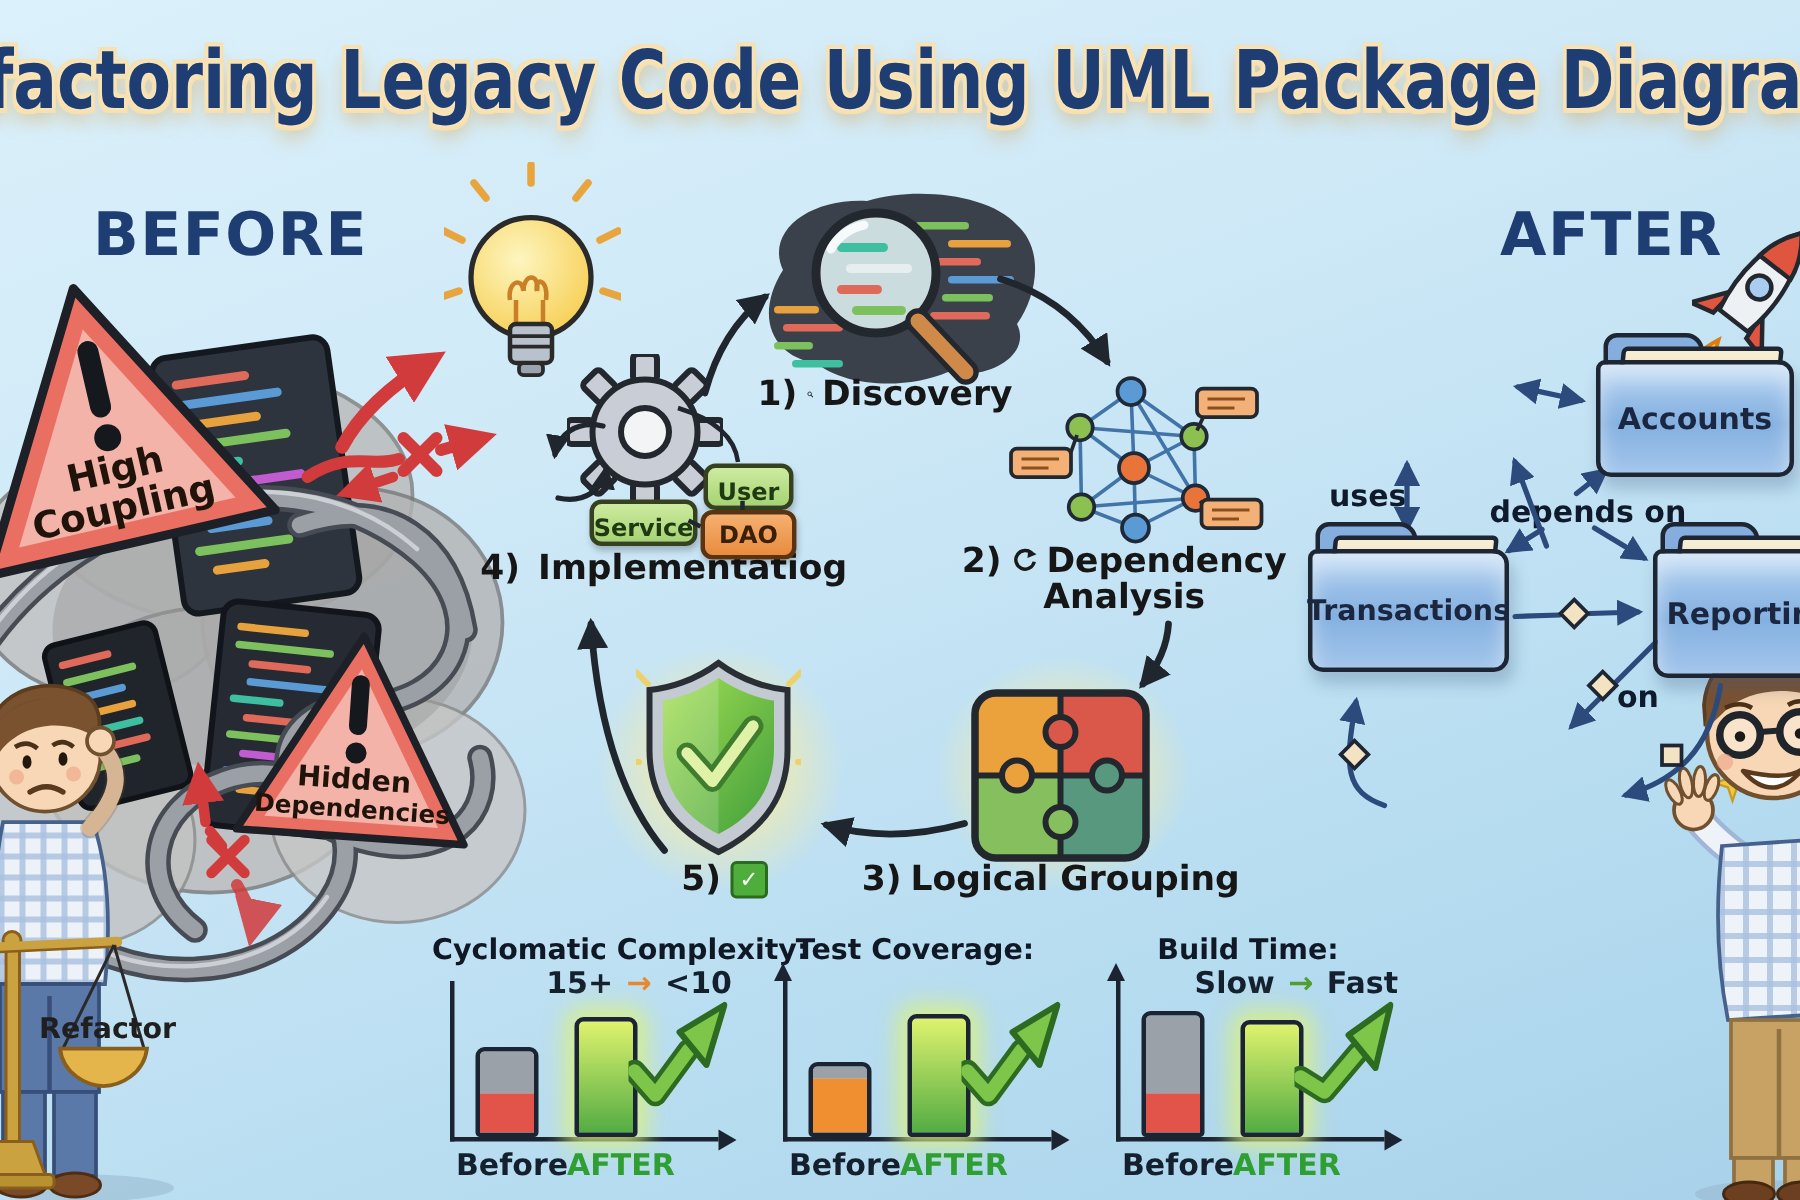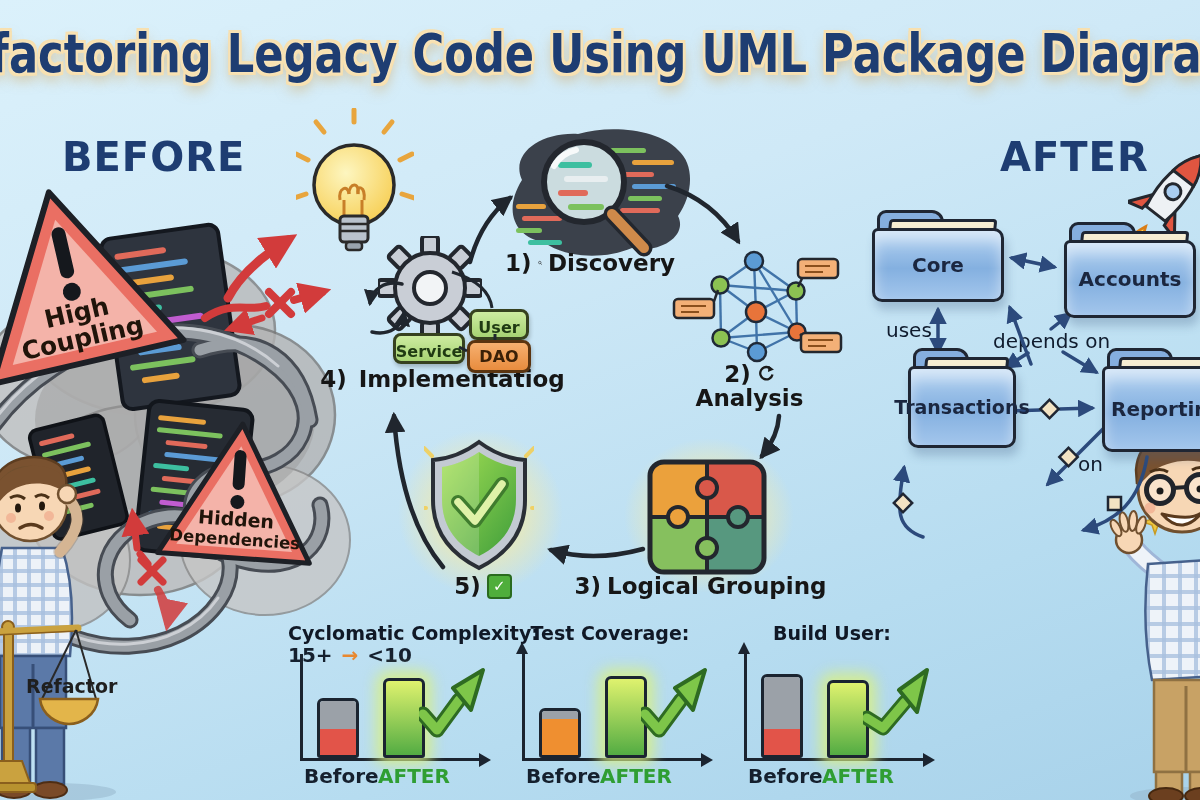--- a/index.html
+++ b/index.html
@@ -38,26 +38,26 @@
   .folder{position:absolute;}
   .folder .tab{position:absolute;top:-18px;left:5px;width:46%;height:26px;background:#85aede;
     border:3px solid #1f2633;border-radius:9px 12px 0 0;z-index:1;}
   .folder .paper{position:absolute;top:-9px;left:16px;right:8px;height:20px;background:#f6edd2;
     border:3px solid #1f2633;border-radius:4px;transform:skewX(-6deg);z-index:2;}
   .folder .body{position:absolute;inset:0;z-index:3;display:flex;align-items:center;justify-content:center;
     background:linear-gradient(180deg,#b3d2f1 0%,#84b0e0 55%,#a3c6ec 100%);
     border:3px solid #1f2633;border-radius:6px 10px 10px 10px;
     box-shadow:inset 0 10px 14px rgba(255,255,255,.5),3px 8px 10px rgba(60,90,130,.28);}
   .folder .body span{font-weight:bold;color:#1b2740;}
-  .rel-label{position:absolute;font-size:20px;font-weight:normal;color:#0f1b2d;white-space:nowrap;text-align:right;}
+  .rel-label{position:absolute;font-size:20px;font-weight:bold;color:#0f1b2d;white-space:nowrap;text-align:right;}
 
   
   .metric{position:absolute;top:622px;width:200px;height:172px;}
   .m-title{position:absolute;top:0;left:0;right:0;text-align:center;font-size:19px;font-weight:bold;color:#101826;white-space:nowrap;}
-  .m-change{position:absolute;top:21px;left:0;right:0;text-align:left;font-size:20px;font-weight:bold;color:#15202e;}
+  .m-change{position:absolute;top:21px;left:0;right:0;text-align:right;font-size:20px;font-weight:bold;color:#15202e;}
   .m-change .change-arrow{padding:0 2px;}
   .m-plot{position:absolute;left:12px;top:32px;width:176px;height:104px;
     border-left:3.5px solid #1b2430;border-bottom:3.5px solid #1b2430;}
   .m-plot::after{content:'';position:absolute;right:-12px;bottom:-9px;
     border-left:12px solid #1b2430;border-top:7px solid transparent;border-bottom:7px solid transparent;}
   .y-arr::before{content:'';position:absolute;left:-9px;top:-12px;
     border-bottom:12px solid #1b2430;border-left:6.5px solid transparent;border-right:6.5px solid transparent;}
   .bar{position:absolute;bottom:0;width:42px;border:3px solid #1b2430;border-radius:6px 6px 3px 3px;
     overflow:hidden;display:flex;flex-direction:column;box-sizing:border-box;}
   .bar-before{left:14px;}
@@ -408,20 +408,21 @@
     <span>Discovery</span>
   </div>
 
   <div class="step-label two-line" style="left:652px;top:362px;width:195px">
     <span class="row">
       <span>2)</span>
       <svg width="18" height="18" viewBox="0 0 18 18">
         <path d="M14,4 A6.2,6.2 0 1 0 15.5,9.5" fill="none" stroke="#1a1a1a" stroke-width="2.3"></path>
         <polygon points="11.5,1 17,4.5 11,7" fill="#1a1a1a"></polygon>
       </svg>
+      <span>Dependency</span>
     </span>
     <span class="row">
         <span>Analysis</span>
       </span>
   </div>
 
   <div class="step-label" style="left:593px;top:573px;width:215px">
     <span>3)</span>
     <span>Logical Grouping</span>
   </div>
@@ -453,35 +454,28 @@
   <div class="code-box green-box" style="left:393px;top:333px;width:66px;height:25px;font-size:16px">
       <span>Service</span>
     </div>
   <div class="code-box green-box" style="left:469px;top:309px;width:54px;height:25px;font-size:16px">
       <span>User</span>
     </div>
   <div class="code-box orange-box" style="left:467px;top:340px;width:58px;height:27px;font-size:16px">
       <span>DAO</span>
     </div>
 
-  <div class="folder" style="left:872px;top:228px;width:132px;height:74px">
-    <div class="tab"></div>
-      <div class="paper"></div>
-    <div class="body">
-        <span style="font-size:20px">Core</span>
-      </div>
-  </div>
   <div class="folder" style="left:1064px;top:240px;width:132px;height:78px">
     <div class="tab"></div>
       <div class="paper"></div>
     <div class="body">
         <span style="font-size:20px">Accounts</span>
       </div>
   </div>
-  <div class="folder" style="left:908px;top:366px;width:108px;height:82px">
+  <div class="folder" style="left:872px;top:366px;width:134px;height:82px">
     <div class="tab"></div>
       <div class="paper"></div>
     <div class="body">
         <span style="font-size:19px">Transactions</span>
       </div>
   </div>
   <div class="folder" style="left:1102px;top:366px;width:130px;height:86px">
     <div class="tab"></div>
       <div class="paper"></div>
     <div class="body">
@@ -639,21 +633,26 @@
         <polygon points="34,22 64,4 52,44" fill="#7ec649" stroke="#2e6b22" stroke-width="4" stroke-linejoin="round"></polygon>
       </svg>
     </div>
     <div class="m-xlabels">
       <span class="lb-before">Before</span>
       <span class="lb-after">AFTER</span>
     </div>
   </div>
 
   <div class="metric" style="left:732px">
-    <div class="m-title">Build User:</div>
+    <div class="m-title">Build Time:</div>
+    <div class="m-change">
+      <span>Slow</span>
+      <span class="change-arrow" style="color: rgb(79, 158, 51);">→</span>
+      <span>Fast</span>
+    </div>
     <div class="m-plot y-arr">
       <div class="bar bar-before" style="height: 84px;">
           <div class="seg" style="flex-grow: 0.67; flex-basis: 0px; background: rgb(155, 161, 168);"></div>
           <div class="seg" style="flex-grow: 0.33; flex-basis: 0px; background: rgb(226, 84, 73);"></div>
         </div>
       <div class="bar bar-after" style="height: 78px; background: linear-gradient(rgb(223, 242, 110) 0%, rgb(83, 172, 67) 100%);"></div>
       <svg class="trend" width="66" height="76" viewBox="0 0 66 76">
         <path d="M4,52 L20,62 L42,36" fill="none" stroke="#2e6b22" stroke-width="15" stroke-linecap="round" stroke-linejoin="round"></path>
         <path d="M4,52 L20,62 L42,36" fill="none" stroke="#7ec649" stroke-width="9" stroke-linecap="round" stroke-linejoin="round"></path>
         <polygon points="36,24 64,4 54,46" fill="#7ec649" stroke="#2e6b22" stroke-width="4" stroke-linejoin="round"></polygon>

